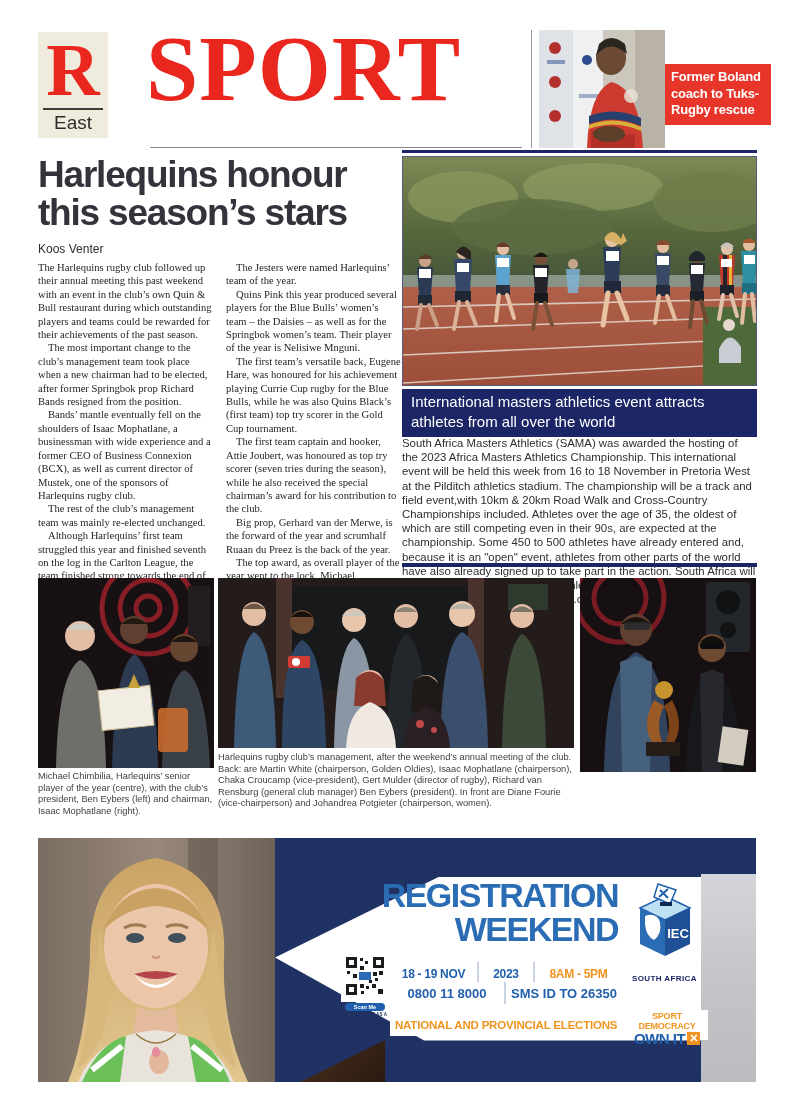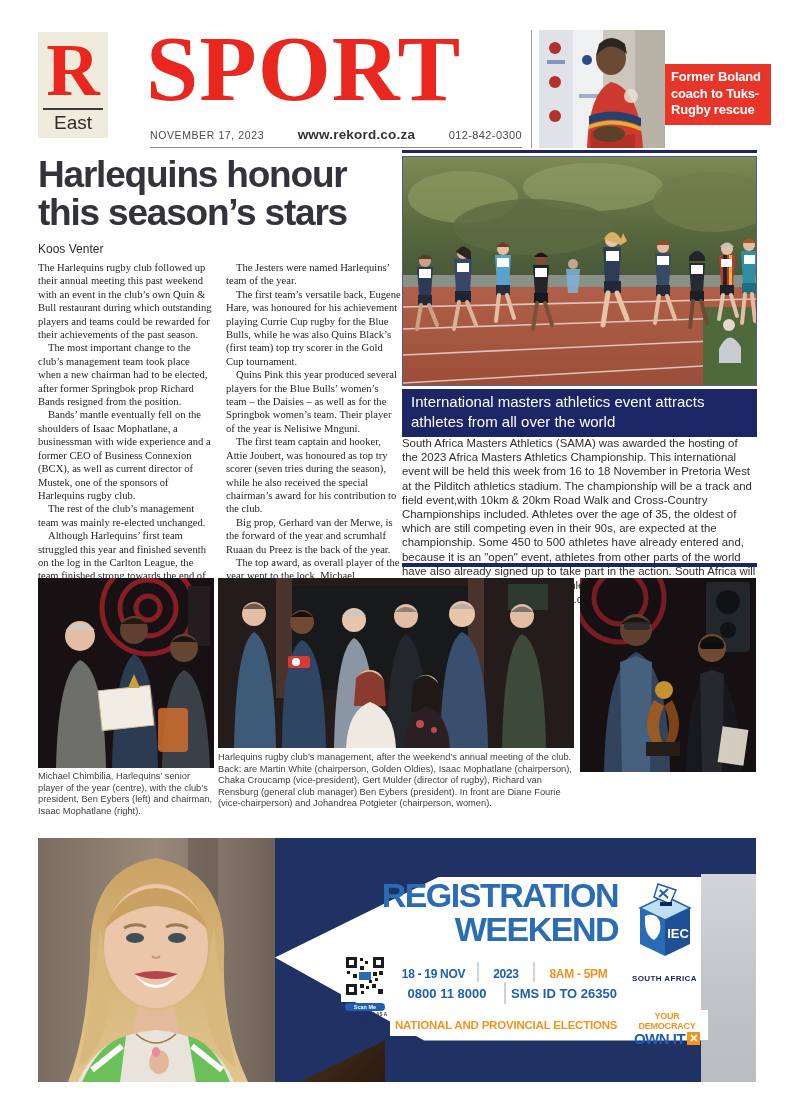--- a/index.html
+++ b/index.html
@@ -90,25 +90,20 @@
 <body>
 
 <div class="page">
 
   <div class="abs logo-box">
     <span class="logo-r">R</span>
     <div class="logo-rule"></div>
     <span class="logo-east">East</span>
   </div>
   <div class="abs sport-title">SPORT</div>
-  <div class="abs date-row">
-    <span class="date-txt">NOVEMBER 17, 2023</span>
-    <span class="site-txt">www.rekord.co.za</span>
-    <span class="phone-txt">012-842-0300</span>
-  </div>
   <div class="abs head-rule"></div>
   <div class="abs head-vrule"></div>
 
   <div class="abs teaser-photo">
     <svg width="126" height="118" viewBox="0 0 126 118">
       <rect width="126" height="118" fill="#ccc7bd"></rect>
       <rect x="0" y="0" width="34" height="118" fill="#dfe3e8"></rect>
       <rect x="34" y="0" width="30" height="118" fill="#eef0f2"></rect>
       <rect x="96" y="0" width="30" height="118" fill="#b9b2a6"></rect>
       <circle cx="16" cy="18" r="6" fill="#b3302c"></circle>
@@ -137,22 +132,22 @@
     <div class="article-col">
       <p class="noindent">The Harlequins rugby club followed up their annual meeting this past weekend with an event in the club’s own Quin &amp; Bull restaurant during which outstanding players and teams could be rewarded for their achievements of the past season.</p>
       <p>The most important change to the club’s management team took place when a new chairman had to be elected, after former Springbok prop Richard Bands resigned from the position.</p>
       <p>Bands’ mantle eventually fell on the shoulders of Isaac Mophatlane, a businessman with wide experience and a former CEO of Business Connexion (BCX), as well as current director of Mustek, one of the sponsors of Harlequins rugby club.</p>
       <p>The rest of the club’s management team was mainly re-elected unchanged.</p>
       <p>Although Harlequins’ first team struggled this year and finished seventh on the log in the Carlton League, the team finished strong towards the end of the season with good performances in the national Gold Cup tournament, where they reached the quarter-finals.</p>
       <p>Quins’ women’s team, known as Quins Pink, as well as their third team, The Jesters, won their respective leagues and stood out from the rest during the prize giving.</p>
     </div>
     <div class="article-col">
       <p>The Jesters were named Harlequins’ team of the year.</p>
+      <p>Quins Pink this year produced several players for the Blue Bulls’ women’s team – the Daisies – as well as for the Springbok women’s team. Their player of the year is Nelisiwe Mnguni.</p>
       <p>The first team’s versatile back, Eugene Hare, was honoured for his achievement playing Currie Cup rugby for the Blue Bulls, while he was also Quins Black’s (first team) top try scorer in the Gold Cup tournament.</p>
-      <p>Quins Pink this year produced several players for the Blue Bulls’ women’s team – the Daisies – as well as for the Springbok women’s team. Their player of the year is Nelisiwe Mnguni.</p>
       <p>The first team captain and hooker, Attie Joubert, was honoured as top try scorer (seven tries during the season), while he also received the special chairman’s award for his contribution to the club.</p>
       <p>Big prop, Gerhard van der Merwe, is the forward of the year and scrumhalf Ruaan du Preez is the back of the year.</p>
       <p>The top award, as overall player of the year went to the lock, Michael Chimbilia.</p>
       <p>Kobus Lottering was honoured as coach of the year.</p>
       <p><span>See more complete awards at </span><span class="see-url">www.rekord.co.za .</span></p>
     </div>
   </div>
 
   <div class="abs navy ath-rule-top"></div>
 
@@ -488,21 +483,21 @@
         <path d="M13 34 Q24 30 28 40 Q30 52 22 58 Q14 54 13 42 Z" fill="#fff"></path>
         <polygon points="26,2 44,8 38,22 22,15" fill="#fff" stroke="#1f5fae" stroke-width="1.5"></polygon>
         <path d="M28 8 L36 16 M36 7 L27 15" stroke="#1f5fae" stroke-width="2"></path>
         <rect x="28" y="20" width="12" height="4" fill="#0d2a52"></rect>
         <text x="46" y="56" font-size="13" font-weight="bold" fill="#ffffff" font-family="Liberation Sans, sans-serif" text-anchor="middle">IEC</text>
       </svg>
       <div class="iec-country">SOUTH AFRICA</div>
     </div>
 
     <div class="slogan-box">
-      <div class="slogan-1">YOUR DEMOCRACY</div>
+      <div class="slogan-1">SPORT DEMOCRACY</div>
       <div class="slogan-2">
         <span>OWN IT</span>
         <span class="xbox">✕</span>
       </div>
     </div>
   </div>
 
 </div>
 
 </body></html>

